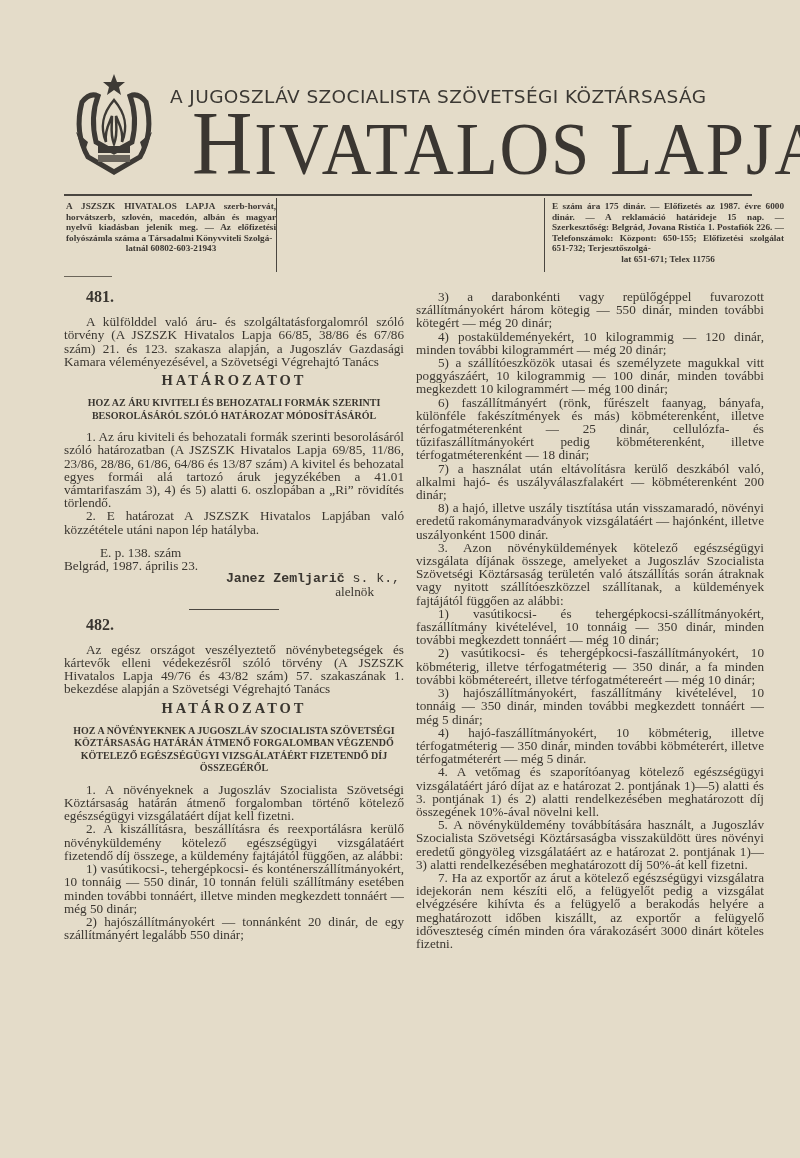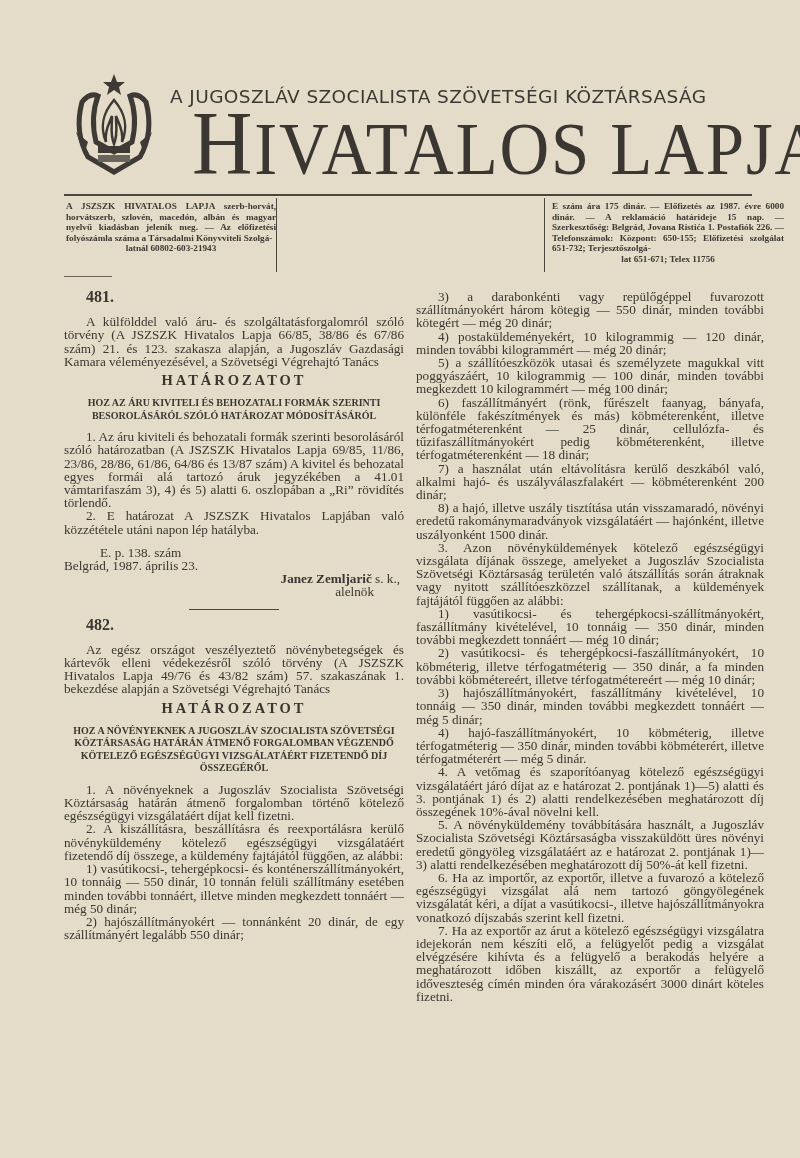--- a/index.html
+++ b/index.html
@@ -49,21 +49,21 @@
     .col { position: absolute; font-size: 13.2px; line-height: 13.2px; color: #3a3630; }
     .col-left { left: 64px; top: 290px; width: 340px; }
     .col-right { left: 416px; top: 290px; width: 348px; }
     .col p { margin: 0; text-align: justify; text-indent: 22px; font-family: Liberation Serif, serif; }
     .artnum { font-weight: bold; font-size: 16px; margin: 0 0 12px 22px; }
     .sp { height: 10px; }
     .hatarozatot { text-align: center; font-weight: bold; letter-spacing: 3px; font-size: 14.5px; margin: 6px 0 10px; }
     .subhead { text-align: center; font-weight: bold; font-size: 10px; line-height: 12.5px; margin: 0 0 8px; }
     .ep { padding-left: 36px; }
     .signer-org { text-align: center; font-weight: bold; margin: 10px 0 8px; }
-    .signer { text-align: right; margin-right: 4px; }
+    .signer { text-align: right; margin-right: 4px; font-family: Liberation Mono, monospace; }
     .signer-title { text-align: right; margin-right: 30px; }
     .sep { width: 90px; height: 1px; background: #4a4640; margin: 10px auto 8px; }
     .col-right p.item { text-indent: 22px; }
   </style>
 </head>
 <body>
 
 <div class="page">
 
   <svg class="emblem" viewBox="0 0 92 110">
@@ -122,17 +122,16 @@
     <p class="item">6) faszállítmányért (rönk, fűrészelt faanyag, bányafa, különféle fakészítmények és más) köbméterenként, illetve térfogatméterenként — 25 dinár, cellulózfa- és tűzifaszállítmányokért pedig köbméterenként, illetve térfogatméterenként — 18 dinár;</p>
     <p class="item">7) a használat után eltávolításra kerülő deszkából való, alkalmi hajó- és uszályválaszfalakért — köbméterenként 200 dinár;</p>
     <p class="item">8) a hajó, illetve uszály tisztítása után visszamaradó, növényi eredetű rakománymaradványok vizsgálatáért — hajónként, illetve uszályonként 1500 dinár.</p>
     <p class="item">3. Azon növényküldemények kötelező egészségügyi vizsgálata díjának összege, amelyeket a Jugoszláv Szocialista Szövetségi Köztársaság területén való átszállítás során átraknak vagy nyitott szállítóeszközzel szállítanak, a küldemények fajtájától függően az alábbi:</p>
     <p class="item">1) vasútikocsi- és tehergépkocsi-szállítmányokért, faszállítmány kivételével, 10 tonnáig — 350 dinár, minden további megkezdett tonnáért — még 10 dinár;</p>
     <p class="item">2) vasútikocsi- és tehergépkocsi-faszállítmányokért, 10 köbméterig, illetve térfogatméterig — 350 dinár, a fa minden további köbmétereért, illetve térfogatmétereért — még 10 dinár;</p>
     <p class="item">3) hajószállítmányokért, faszállítmány kivételével, 10 tonnáig — 350 dinár, minden további megkezdett tonnáért — még 5 dinár;</p>
     <p class="item">4) hajó-faszállítmányokért, 10 köbméterig, illetve térfogatméterig — 350 dinár, minden további köbméterért, illetve térfogatméterért — még 5 dinár.</p>
     <p class="item">4. A vetőmag és szaporítóanyag kötelező egészségügyi vizsgálatáért járó díjat az e határozat 2. pontjának 1)—5) alatti és 3. pontjának 1) és 2) alatti rendelkezésében meghatározott díj összegének 10%-ával növelni kell.</p>
     <p class="item">5. A növényküldemény továbbítására használt, a Jugoszláv Szocialista Szövetségi Köztársaságba visszaküldött üres növényi eredetű göngyöleg vizsgálatáért az e határozat 2. pontjának 1)—3) alatti rendelkezésében meghatározott díj 50%-át kell fizetni.</p>
-    <p class="item">6. Ha az importőr, az exportőr, illetve a fuvarozó a kötelező egészségügyi vizsgálat alá nem tartozó göngyölegének vizsgálatát kéri, a díjat a vasútikocsi-, illetve hajószállítmányokra vonatkozó díjszabás szerint kell fizetni.</p>
     <p class="item">7. Ha az exportőr az árut a kötelező egészségügyi vizsgálatra idejekorán nem készíti elő, a felügyelőt pedig a vizsgálat elvégzésére kihívta és a felügyelő a berakodás helyére a meghatározott időben kiszállt, az exportőr a felügyelő időveszteség címén minden óra várakozásért 3000 dinárt köteles fizetni.</p>
   </div>
 
 </div>
 
 </body></html>

